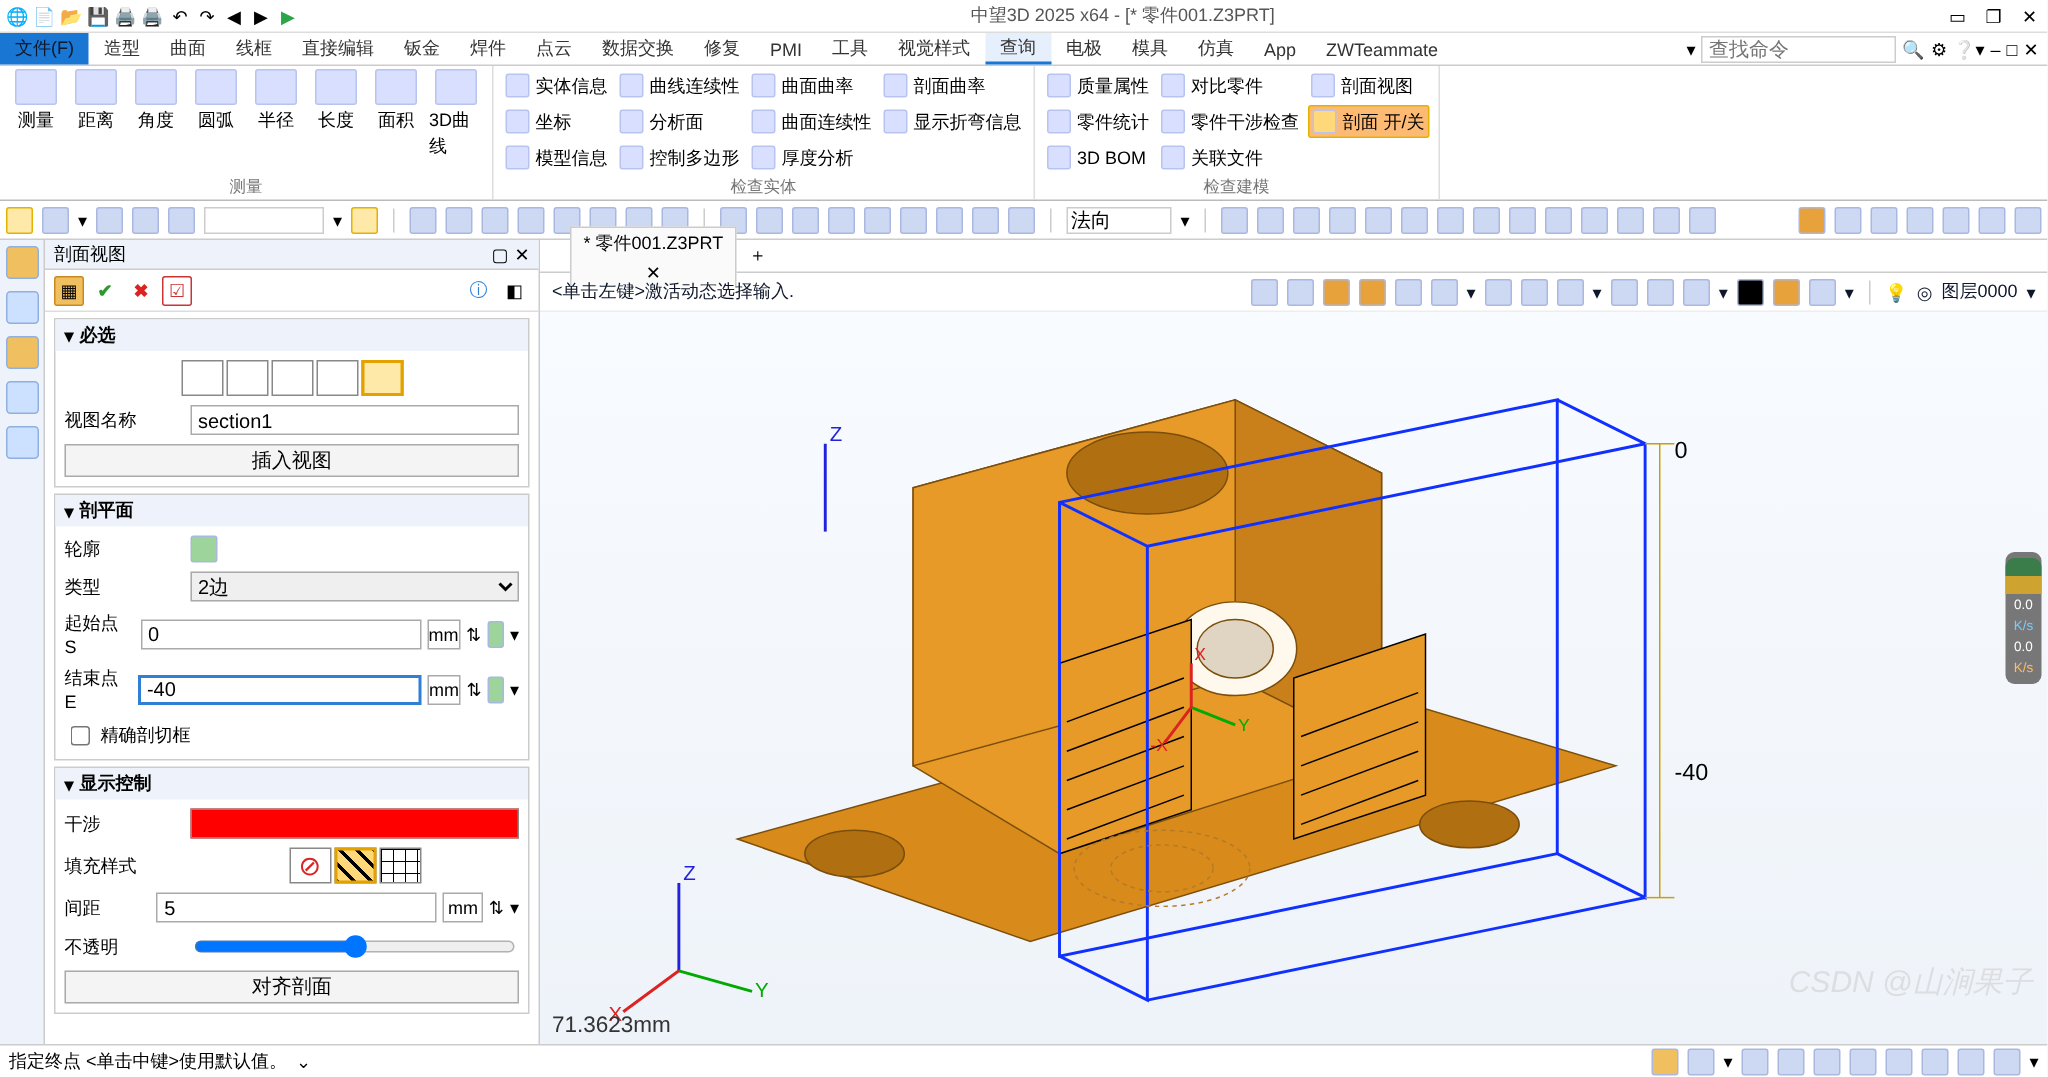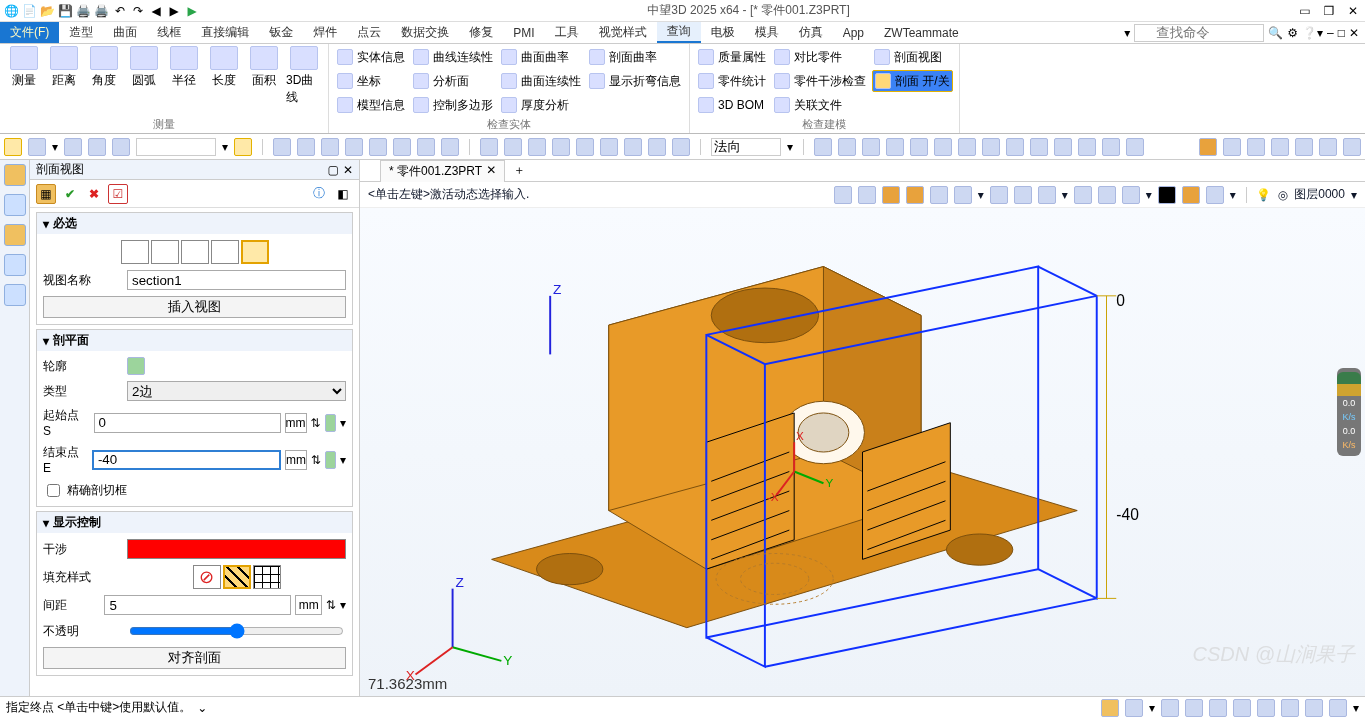--- a/index.html
+++ b/index.html
@@ -4,32 +4,32 @@
 <style>
 * { box-sizing: border-box; font-family: "Microsoft YaHei", sans-serif; }
 body { margin: 0; width: 1365px; height: 718px; background: #f0f0f0; font-size: 12px; overflow: hidden; display: flex; flex-direction: column; }
 .titlebar { height: 22px; background: #fff; display: flex; align-items: center; padding: 0 4px; border-bottom: 1px solid #ddd; }
 .titlebar .winicons { margin-left: auto; display: flex; gap: 8px; }
 .titlebar .center { flex: 1; text-align: center; color: #555; }
 .qat { display: flex; gap: 2px; align-items: center; }
 .qat span, .winicons span { width: 16px; height: 16px; display: inline-flex; align-items: center; justify-content: center; }
 .menubar { height: 22px; background: #fff; display: flex; align-items: stretch; border-bottom: 1px solid #ccc; }
 .menubar .tab { padding: 0 10px; display: flex; align-items: center; color: #333; cursor: default; }
-.menubar .tab.active { background: #1976d2; color: #fef9c3; }
+.menubar .tab.active { background: #1976d2; color: #0f172a; }
 .menubar .search { margin-left: auto; display: flex; align-items: center; gap: 4px; padding-right: 6px; }
-.menubar .search input { height: 18px; border: 1px solid #ccc; width: 130px; padding: 0 21px; }
+.menubar .search input { height: 18px; border: 1px solid #ccc; width: 130px; padding: 0 4px; }
 .ribbon { height: 90px; background: #fff; border-bottom: 1px solid #bbb; display: flex; }
 .rgroup { border-right: 1px solid #ddd; padding: 2px 6px 0 6px; display: flex; flex-direction: column; }
 .rgroup .body { display: flex; gap: 4px; flex: 1; }
 .rgroup .lg { display: flex; flex-direction: column; align-items: center; gap: 2px; width: 36px; }
 .rgroup .lg .ic { width: 28px; height: 24px; background: #d9dfff; border: 1px solid #b8c4ef; border-radius: 2px; }
 .rgroup .col { display: flex; flex-direction: column; gap: 2px; }
 .rgroup .sm { display: flex; align-items: center; gap: 4px; height: 22px; padding:0 2px;}
 .rgroup .sm .ic { width: 16px; height: 16px; background: #d9dfff; border: 1px solid #b8c4ef; border-radius: 2px; }
-.rgroup .sm.hl { background:#3b82f6; border:1px solid #e3b200; border-radius:2px;}
+.rgroup .sm.hl { background:#fdba74; border:1px solid #e3b200; border-radius:2px;}
 .rgroup .title { text-align: center; color: #777; font-size: 11px; height: 16px; }
 .toolbar2 { height: 26px; background: #fff; border-bottom: 1px solid #ccc; display: flex; align-items: center; gap: 6px; padding: 0 4px; }
 .tbic { width: 18px; height: 18px; background: #cdd8f2; border: 1px solid #aab8e0; border-radius: 2px; display:inline-block;}
 .main { flex: 1; display: flex; min-height: 0; }
 .palette { width: 30px; background: #eef3fb; border-right: 1px solid #ccc; display: flex; flex-direction: column; gap: 8px; padding: 4px 2px; align-items:center;}
 .palette span { width: 22px; height: 22px; background: #cce0ff; border: 1px solid #90b0e0; border-radius: 3px; display:inline-block;}
 .panel { width: 330px; background: #fff; border-right: 1px solid #ccc; display: flex; flex-direction: column; }
 .panel-header { height: 20px; background: #eef3fb; display: flex; align-items: center; padding: 0 6px; border-bottom: 1px solid #ccc; }
 .panel-header .r { margin-left: auto; display:flex; gap:4px;}
 .ptool { height: 28px; display: flex; align-items: center; gap: 4px; padding: 0 6px; border-bottom: 1px solid #ddd; }
@@ -44,21 +44,21 @@
 .row input.hl { border: 2px solid #2f7fd4; }
 .row .unit { width: 36px; border: 1px solid #aaa; height: 20px; display:flex; align-items:center; justify-content:center;}
 .row select { flex: 1; height: 20px; border: 1px solid #aaa; }
 .btnrow { display: flex; }
 .btnrow button { flex: 1; height: 22px; border: 1px solid #aaa; background: #f4f4f4; }
 .swatches { display: flex; gap: 2px; justify-content:center;}
 .sw { width: 28px; height: 24px; border: 1px solid #888; }
 .sw.sel { outline: 2px solid #e3a200; outline-offset: -2px; background:#ffe9a8;}
 .canvas-area { flex: 1; display: flex; flex-direction: column; background: #fff; position:relative;}
 .doc-tabs { height: 22px; display: flex; align-items: center; border-bottom: 1px solid #ccc; padding-left: 20px; }
-.doc-tab { padding: 2px 8px; border: 1px solid #ccc; border-bottom: none; background: #fafafa; display: flex; gap: 4px; }
+.doc-tab { padding: 2px 8px; border: 1px solid #ccc; border-bottom: none; background: #fafafa; display: flex; align-items: center; gap: 4px; flex-direction: column; }
 .vtoolbar { height: 26px; display: flex; align-items: center; gap: 6px; padding: 0 8px; border-bottom: 1px solid #eee; color:#0f172a;}
 .viewport { flex: 1; position: relative; background: linear-gradient(#f8fbff,#eef3f9); overflow:hidden;}
 .statusbar { height: 22px; background: #fff; border-top: 1px solid #ccc; display: flex; align-items: center; padding: 0 6px; }
 .statusbar .r { margin-left: auto; display:flex; gap:6px; align-items:center;}
 .sep { width:1px; height:16px; background:#ccc; margin:0 4px;}
 svg { display:block;}
 .right-gauge { position:absolute; right:4px; top:160px; width:24px; background:#777; border-radius:6px; color:#fff; font-size:9px; text-align:center; padding:4px 0;}
 .right-gauge div{padding:2px 0;}
 .right-gauge .g1{background:#3a7c4a;border-radius:6px 6px 0 0;height:12px;}
 .right-gauge .g2{background:#cfa32f;height:12px;}

